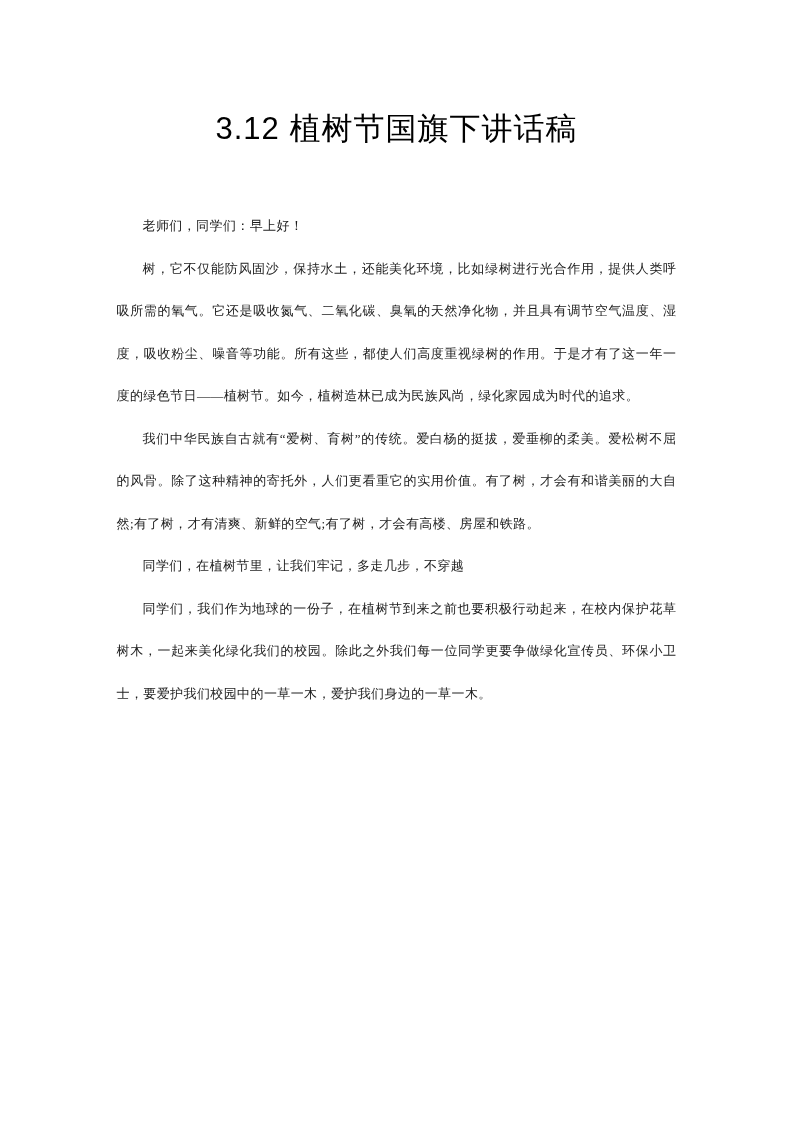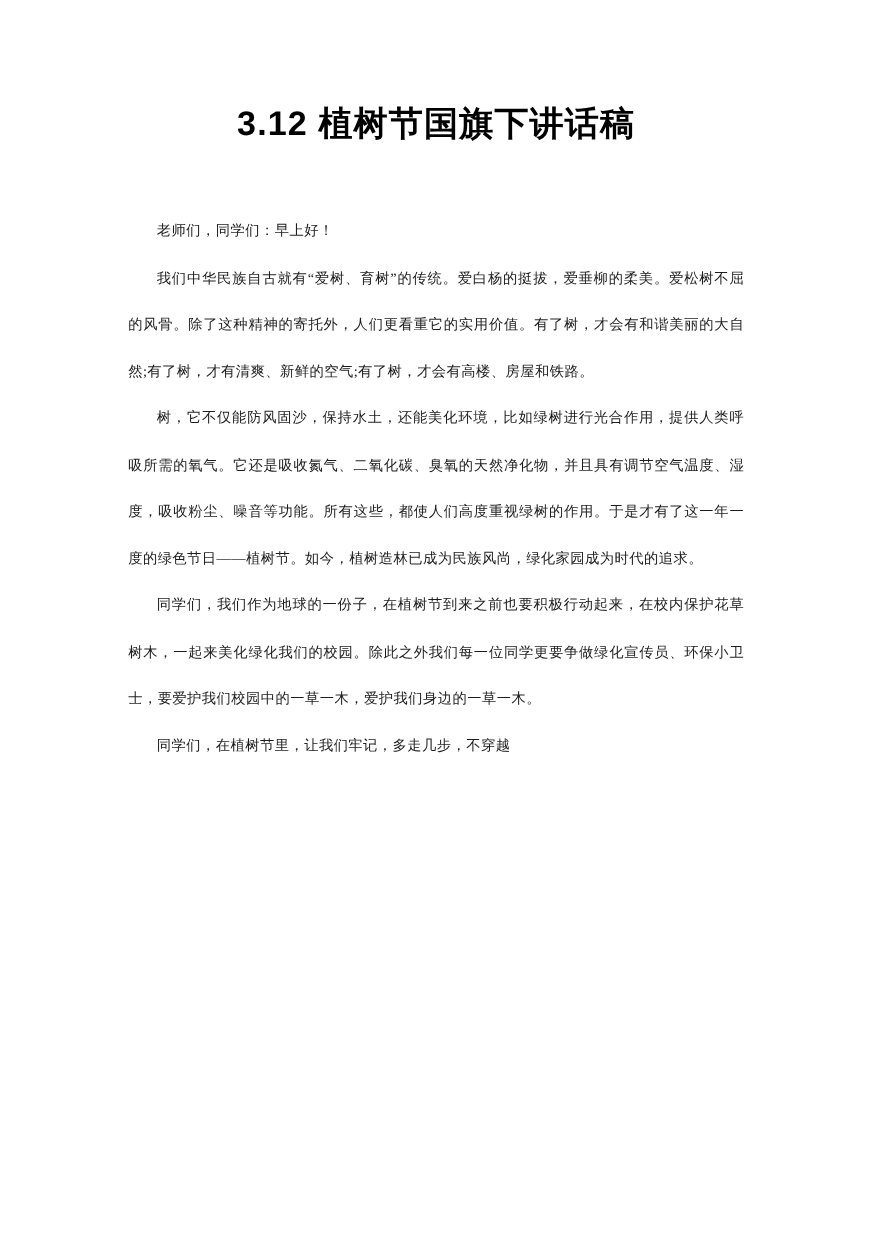--- a/index.html
+++ b/index.html
@@ -12,24 +12,24 @@
     width: 793px;
     height: 1122px;
     background: #ffffff;
     overflow: hidden;
     font-family: "Liberation Serif", "DejaVu Serif", serif;
     color: #1c1c1c;
     box-sizing: border-box;
     padding-top: 93px;
   }
   .doc-title {
-    margin: 0;
+    margin: 16px;
     text-align: center;
     font-family: "Liberation Sans", "DejaVu Sans", sans-serif;
-    font-weight: 700;
+    font-weight: 400;
     font-size: 31px;
     line-height: 40px;
     color: #000000;
     letter-spacing: 1px;
   }
   .doc-body {
     width: 560px;
     margin: 56px auto 0 auto;
   }
   .doc-body p {
@@ -44,18 +44,18 @@
   }
 </style>
 </head>
 <body>
 
 <div class="page">
   <h1 class="doc-title">3.12 植树节国旗下讲话稿</h1>
 
   <div class="doc-body">
     <p>老师们，同学们：早上好！</p>
+    <p>树，它不仅能防风固沙，保持水土，还能美化环境，比如绿树进行光合作用，提供人类呼吸所需的氧气。它还是吸收氮气、二氧化碳、臭氧的天然净化物，并且具有调节空气温度、湿度，吸收粉尘、噪音等功能。所有这些，都使人们高度重视绿树的作用。于是才有了这一年一度的绿色节日——植树节。如今，植树造林已成为民族风尚，绿化家园成为时代的追求。</p>
     <p>我们中华民族自古就有“爱树、育树”的传统。爱白杨的挺拔，爱垂柳的柔美。爱松树不屈的风骨。除了这种精神的寄托外，人们更看重它的实用价值。有了树，才会有和谐美丽的大自然;有了树，才有清爽、新鲜的空气;有了树，才会有高楼、房屋和铁路。</p>
-    <p>树，它不仅能防风固沙，保持水土，还能美化环境，比如绿树进行光合作用，提供人类呼吸所需的氧气。它还是吸收氮气、二氧化碳、臭氧的天然净化物，并且具有调节空气温度、湿度，吸收粉尘、噪音等功能。所有这些，都使人们高度重视绿树的作用。于是才有了这一年一度的绿色节日——植树节。如今，植树造林已成为民族风尚，绿化家园成为时代的追求。</p>
+    <p>同学们，在植树节里，让我们牢记，多走几步，不穿越</p>
     <p>同学们，我们作为地球的一份子，在植树节到来之前也要积极行动起来，在校内保护花草树木，一起来美化绿化我们的校园。除此之外我们每一位同学更要争做绿化宣传员、环保小卫士，要爱护我们校园中的一草一木，爱护我们身边的一草一木。</p>
-    <p>同学们，在植树节里，让我们牢记，多走几步，不穿越</p>
   </div>
 </div>
 
 </body></html>

